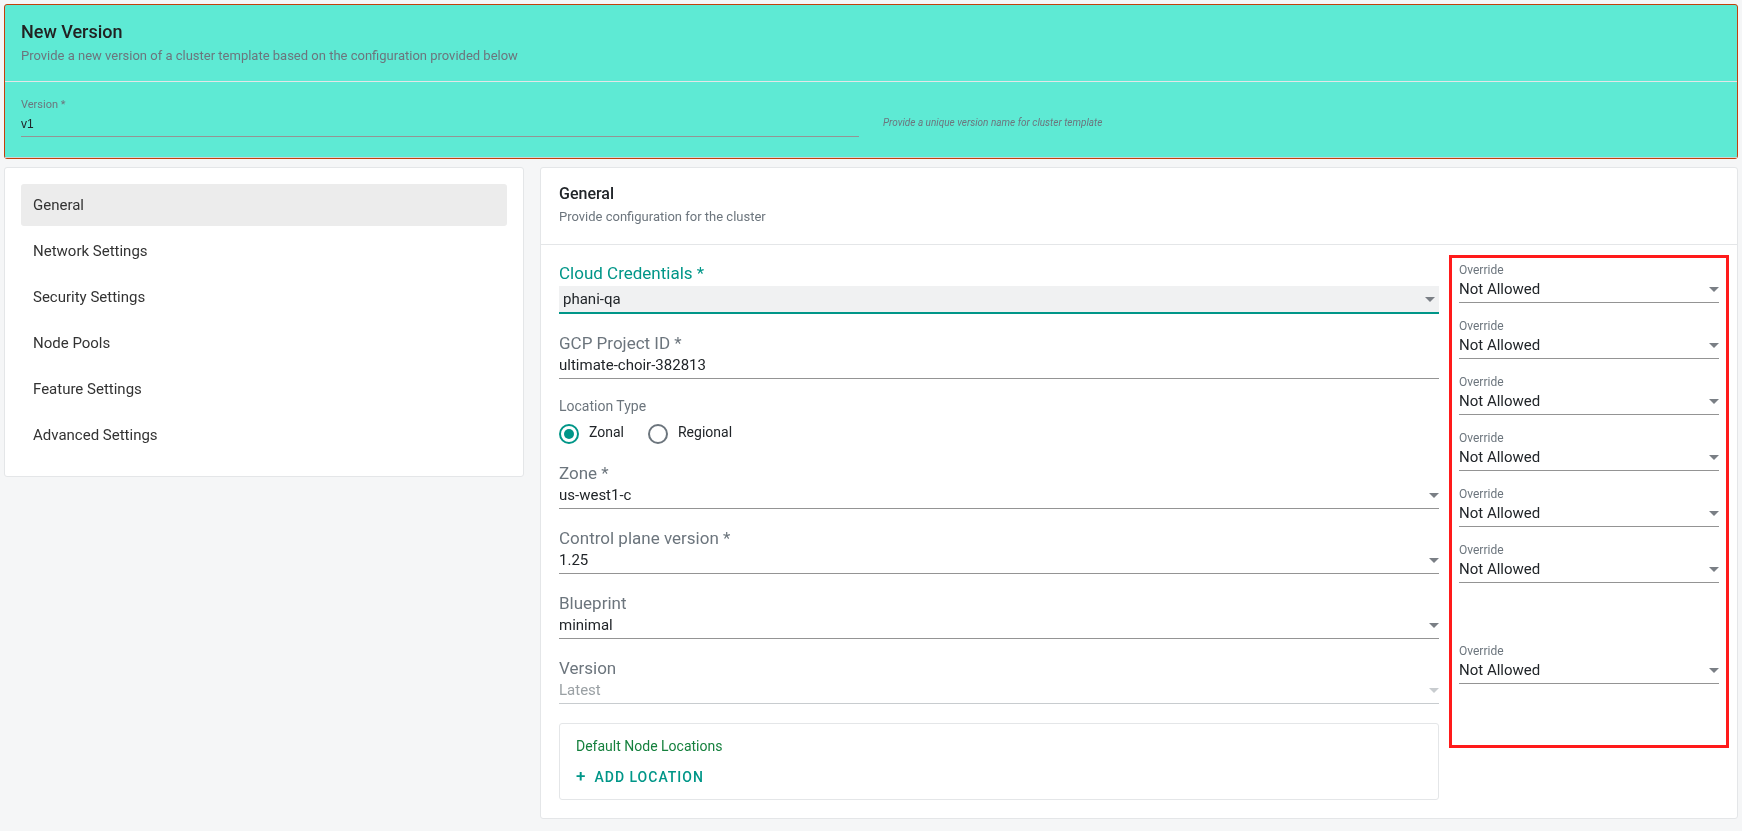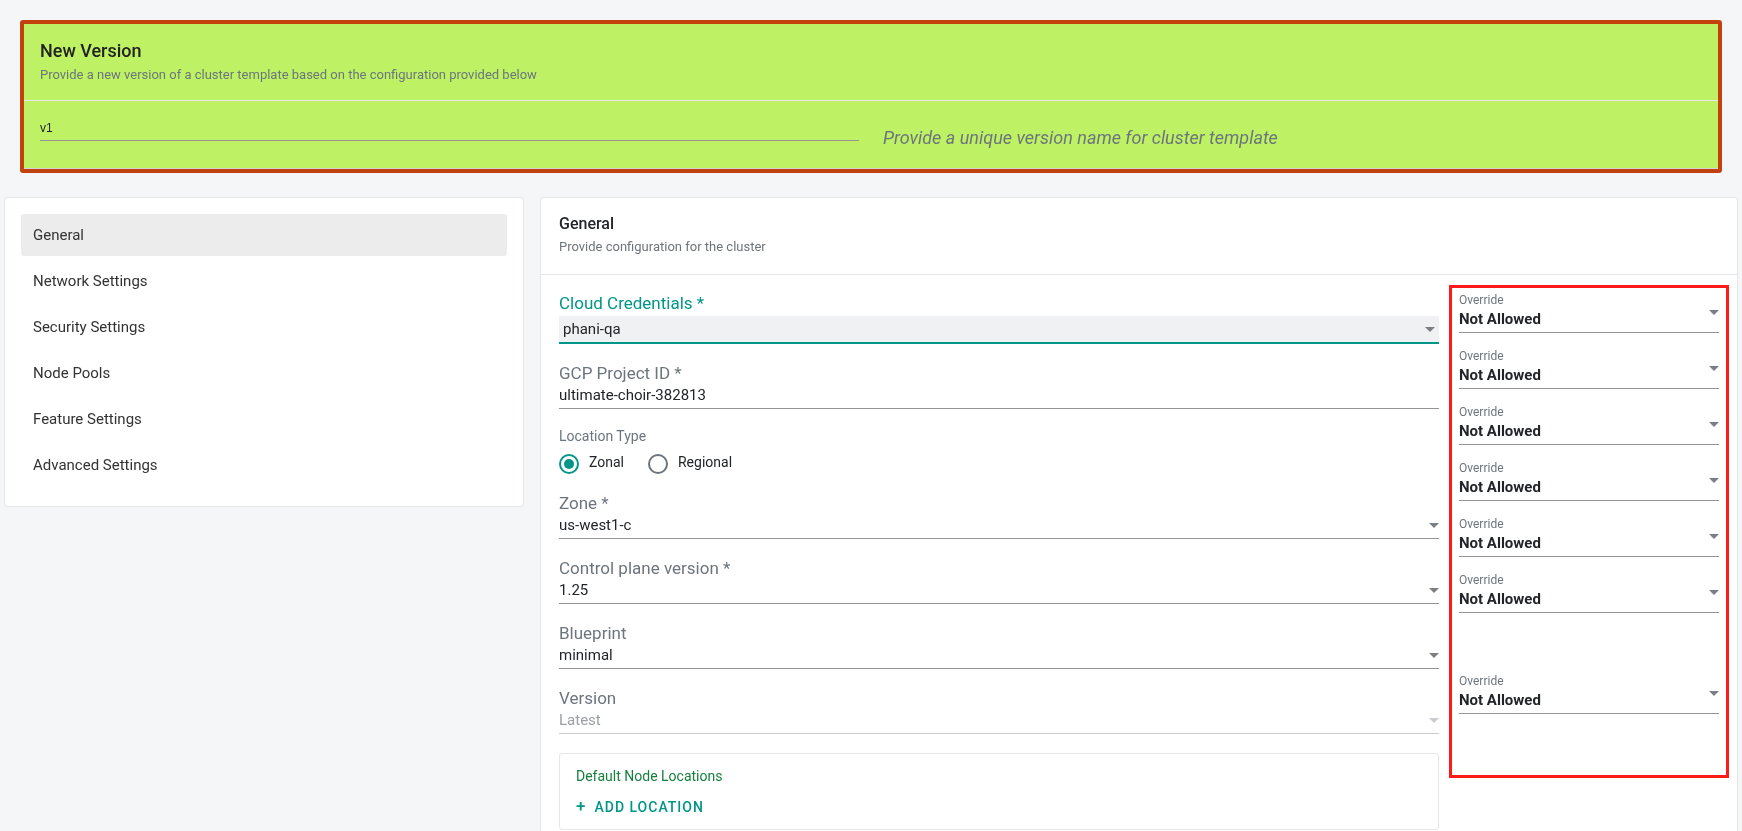--- a/index.html
+++ b/index.html
@@ -7,23 +7,23 @@
       margin: 0;
       padding: 0;
     }
     body {
       font-family: -apple-system, BlinkMacSystemFont, "Segoe UI", Roboto, Helvetica, Arial, sans-serif;
       background: #f5f6f7;
       color: #212529;
       font-size: 14px;
     }
     .header-card {
-      background: #bef264;
-      margin: 20px;
-      border: 4px solid #c2410c;
+      background: #5eead4;
+      margin: 4px;
+      border: 1px solid #c2410c;
       border-radius: 3px;
     }
     .header-inner {
       padding: 16px 16px 18px 16px;
       border-bottom: 1px solid #e4e6e8;
     }
     .header-title {
       font-size: 18px;
       font-weight: 500;
       color: #222;
@@ -53,21 +53,21 @@
       border: none;
       border-bottom: 1px solid #949494;
       width: 100%;
       font-size: 12px;
       padding: 4px 0 5px 0;
       background: transparent;
       outline: none;
       color: #212529;
     }
     .version-hint {
-      font-size: 18px;
+      font-size: 10px;
       font-style: italic;
       color: #6c757d;
       align-self: center;
       padding-top: 10px;
     }
     .body-row {
       display: grid;
       grid-template-columns: 520px 1fr;
       gap: 16px;
       padding: 4px;
@@ -207,24 +207,24 @@
       margin-bottom: 16px;
     }
     .override-label {
       font-size: 12px;
       color: #6c757d;
       display: block;
       margin-bottom: 3px;
     }
     .override-value-line {
       display: flex;
+      align-items: center;
       justify-content: space-between;
       border-bottom: 1px solid #949494;
       padding-bottom: 4px;
-      font-weight: bold;
     }
     .override-value {
       font-size: 15px;
       color: #212529;
     }
     .locations-box {
       border: 1px solid #e4e6e8;
       border-radius: 3px;
       padding: 14px 16px;
     }
@@ -252,20 +252,21 @@
 </head>
 <body>
 
 <div class="header-card">
   <div class="header-inner">
     <div class="header-title">New Version</div>
     <div class="header-desc">Provide a new version of a cluster template based on the configuration provided below</div>
   </div>
   <div class="version-row">
     <div class="mat-field">
+      <span class="mat-label">Version *</span>
       <input class="mat-input" type="text" value="v1" style="">
     </div>
     <div class="version-hint">Provide a unique version name for cluster template</div>
   </div>
 </div>
 
 <div class="body-row">
 
   <div class="sidebar">
     <div class="nav-item active">General</div>

